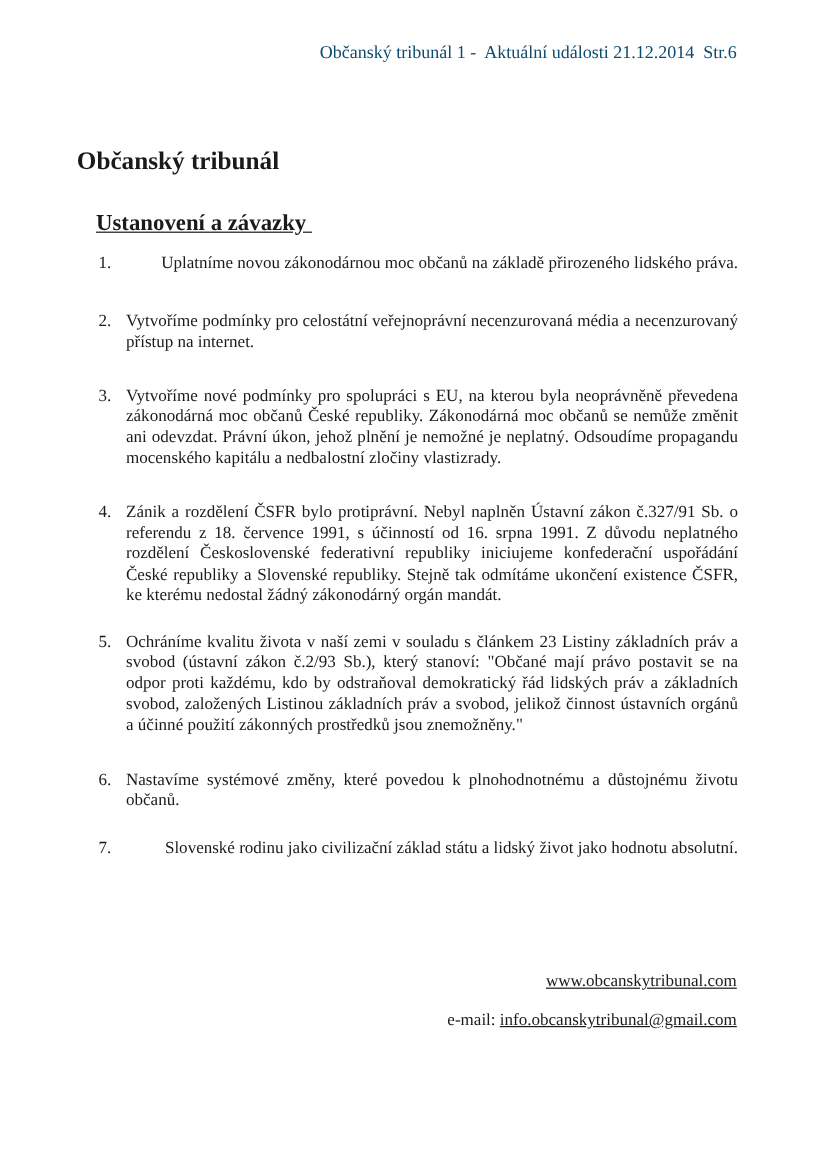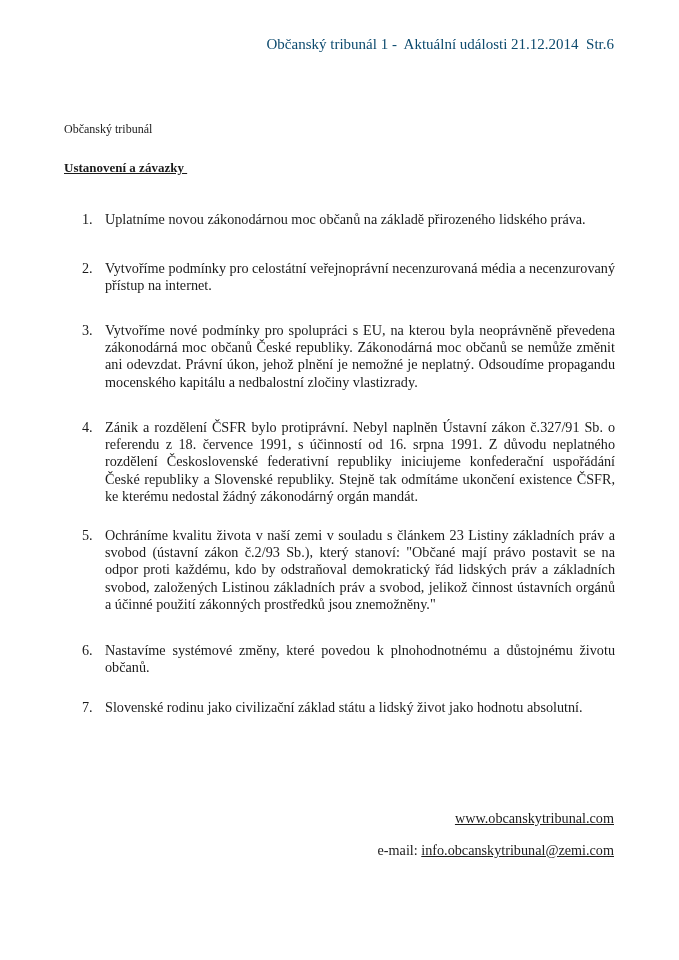--- a/index.html
+++ b/index.html
@@ -20,33 +20,33 @@
       top: 36px;
       right: 65px;
       font-size: 15px;
       white-space: pre;
       color: #0c4a6e;
     }
     .doc-title {
       position: absolute;
       left: 64px;
       top: 122px;
-      font-size: 12px;
-      font-weight: normal;
+      font-size: 21px;
+      font-weight: bold;
       margin: 0;
     }
     .doc-subtitle {
       position: absolute;
       left: 64px;
       top: 160px;
-      font-size: 13px;
+      font-size: 19px;
       font-weight: bold;
       text-decoration: underline;
       white-space: pre;
-      margin: 0;
+      margin: 16px;
     }
     .items {
       position: absolute;
       left: 0;
       top: 0;
       width: 679px;
       margin: 0;
       padding: 0;
       list-style: none;
     }
@@ -61,21 +61,21 @@
     .item-num {
       width: 23px;
       flex: 0 0 23px;
       text-align: left;
     }
     .item-text {
       flex: 1 1 auto;
       text-align: justify;
     }
     .item-text.nojust {
-      text-align: left;
+      text-align: right;
     }
     .footer {
       position: absolute;
       right: 65px;
       font-size: 14.2px;
     }
     .footer a {
       color: #1a1a1a;
       text-decoration: underline;
     }
@@ -116,14 +116,14 @@
   <li class="item" style="top:699px;">
     <span class="item-num">7.</span>
     <span class="item-text nojust">Slovenské rodinu jako civilizační základ státu a lidský život jako hodnotu absolutní.</span>
   </li>
 </ol>
 
 <div class="footer" style="top:810px;">
   <a>www.obcanskytribunal.com</a>
 </div>
 <div class="footer" style="top:842px;">
-  <span>e-mail: </span><a>info.obcanskytribunal@zemi.com</a>
+  <span>e-mail: </span><a>info.obcanskytribunal@gmail.com</a>
 </div>
 
 </body></html>

